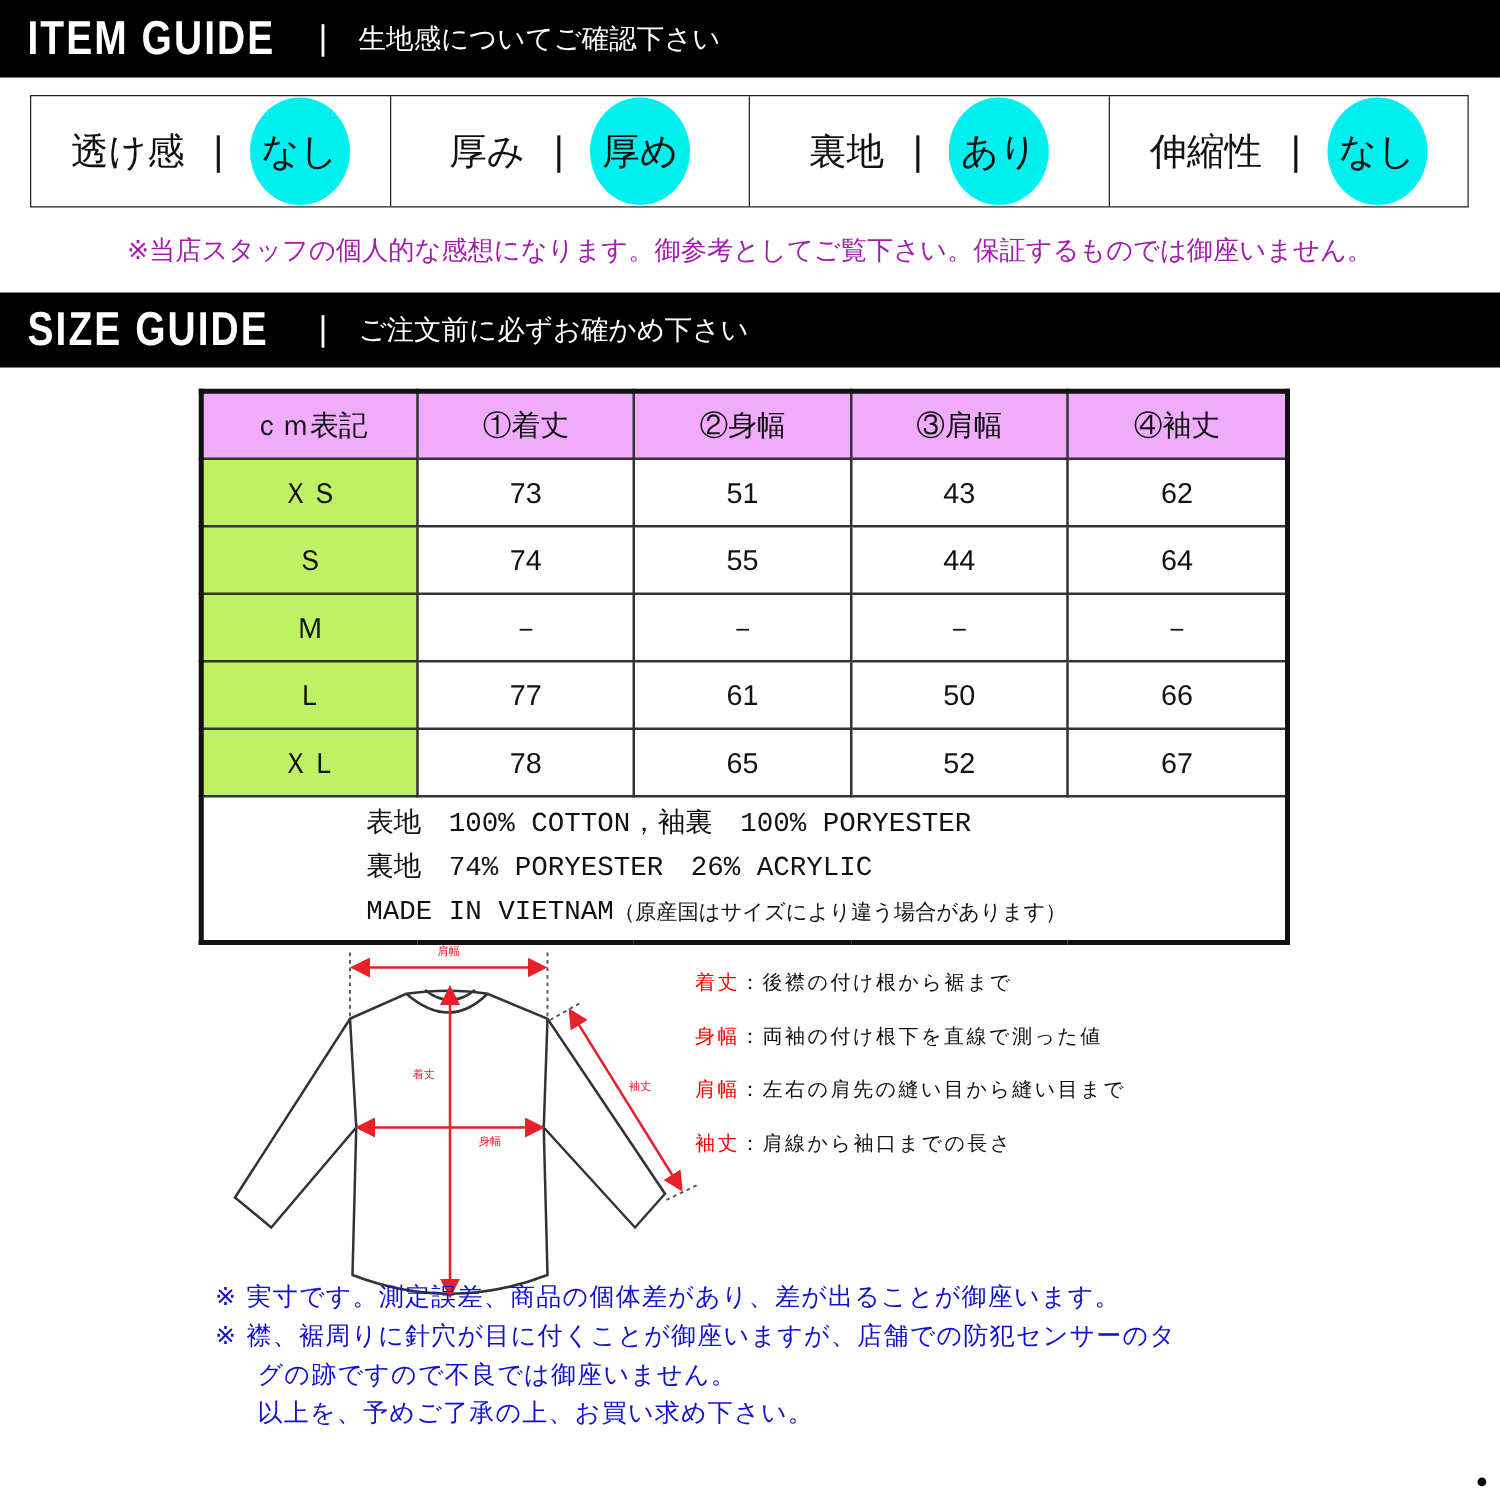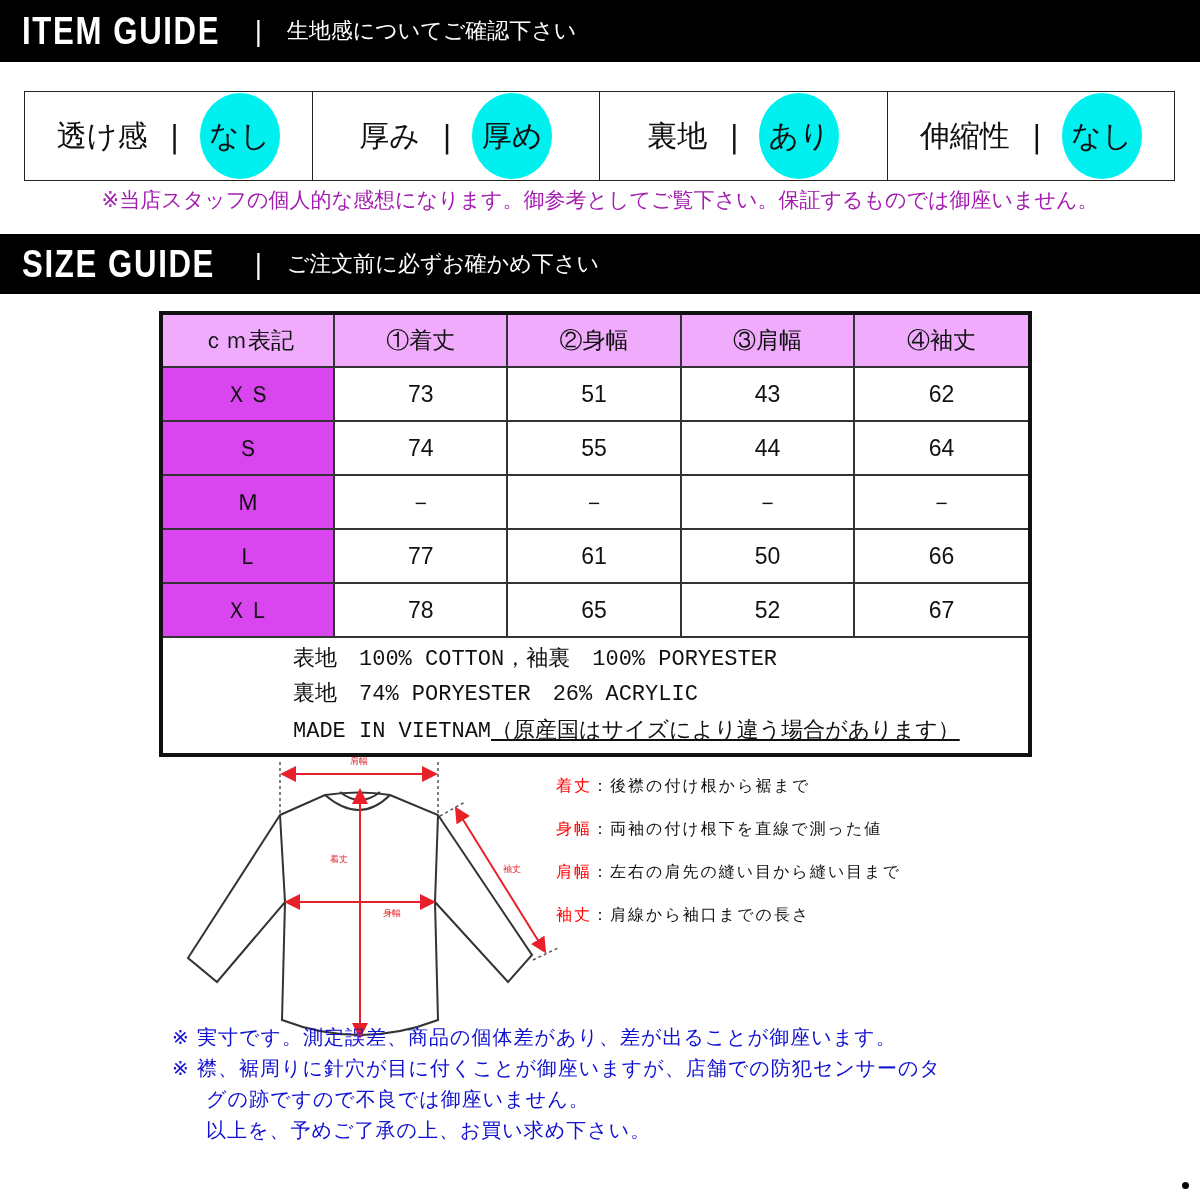--- a/index.html
+++ b/index.html
@@ -16,21 +16,21 @@
       transform-origin: left center; white-space: nowrap;
     }
     .banner .sep { font-size: 26px; margin-left: 0px; }
     .banner .sub { font-size: 22px; margin-left: 24px; }
     #item-banner { top: 0; height: 62px; padding-left: 22px; }
     #item-banner .title { width: 232px; }
     #size-banner { top: 234px; height: 60px; padding-left: 22px; }
     #size-banner .title { width: 232px; }
 
     .attr-box {
-      position: absolute; top: 91px; left: 24px; width: 1151px; height: 90px;
+      position: absolute; top: 76px; left: 24px; width: 1151px; height: 90px;
       border: 1px solid #222; display: flex;
     }
     .attr-cell {
       flex: 1; border-right: 1px solid #222; display: flex; align-items: center;
       justify-content: center; font-size: 30px;
     }
     .attr-cell:last-child { border-right: none; }
     .attr-cell .lbl { margin-right: 22px; }
     .attr-cell .bar { margin-right: 20px; font-size: 30px; }
     .badge {
@@ -45,27 +45,27 @@
 
     .size-table {
       position: absolute; top: 311px; left: 159px; width: 873px;
       border: 4px solid #111; border-collapse: collapse;
     }
     .size-table td, .size-table th {
       border: 2px solid #333; height: 54px; text-align: center; font-weight: normal;
       font-size: 23px; font-family: "Liberation Sans", sans-serif;
     }
     .size-table th { background: #f0abfc; }
-    .size-table td.rowhead { background: #d946ef; width: 173px; }
+    .size-table td.rowhead { background: #bef264; width: 173px; }
     .size-table td.num { font-family: "Liberation Sans Narrow", "Liberation Sans", sans-serif; }
     .size-table td.materials {
       text-align: left; height: auto; padding: 4px 0 4px 130px; line-height: 35px;
       font-family: "Liberation Mono", monospace; font-size: 22px;
     }
-    .materials .small { font-size: 22px; font-family: "DejaVu Sans", sans-serif; text-decoration: underline; }
+    .materials .small { font-size: 17px; font-family: "DejaVu Sans", sans-serif; }
 
     .diagram { position: absolute; top: 750px; left: 180px; width: 380px; height: 300px; }
 
     .defs { position: absolute; top: 776px; left: 556px; }
     .def-row { font-size: 16px; height: 43px; letter-spacing: 2px; white-space: nowrap; }
     .def-row .term { color: #ff0000; }
 
     .notes { position: absolute; top: 1022px; left: 172px; color: #1010d0; font-size: 20px; line-height: 31px; letter-spacing: 1px; }
     .notes .indent { padding-left: 34px; }
 

